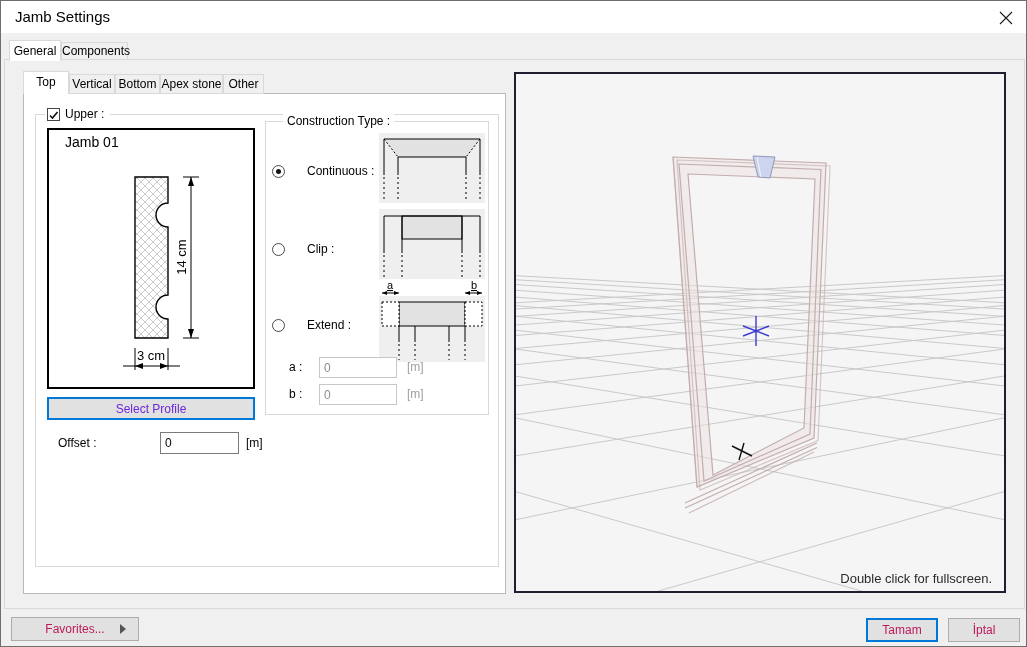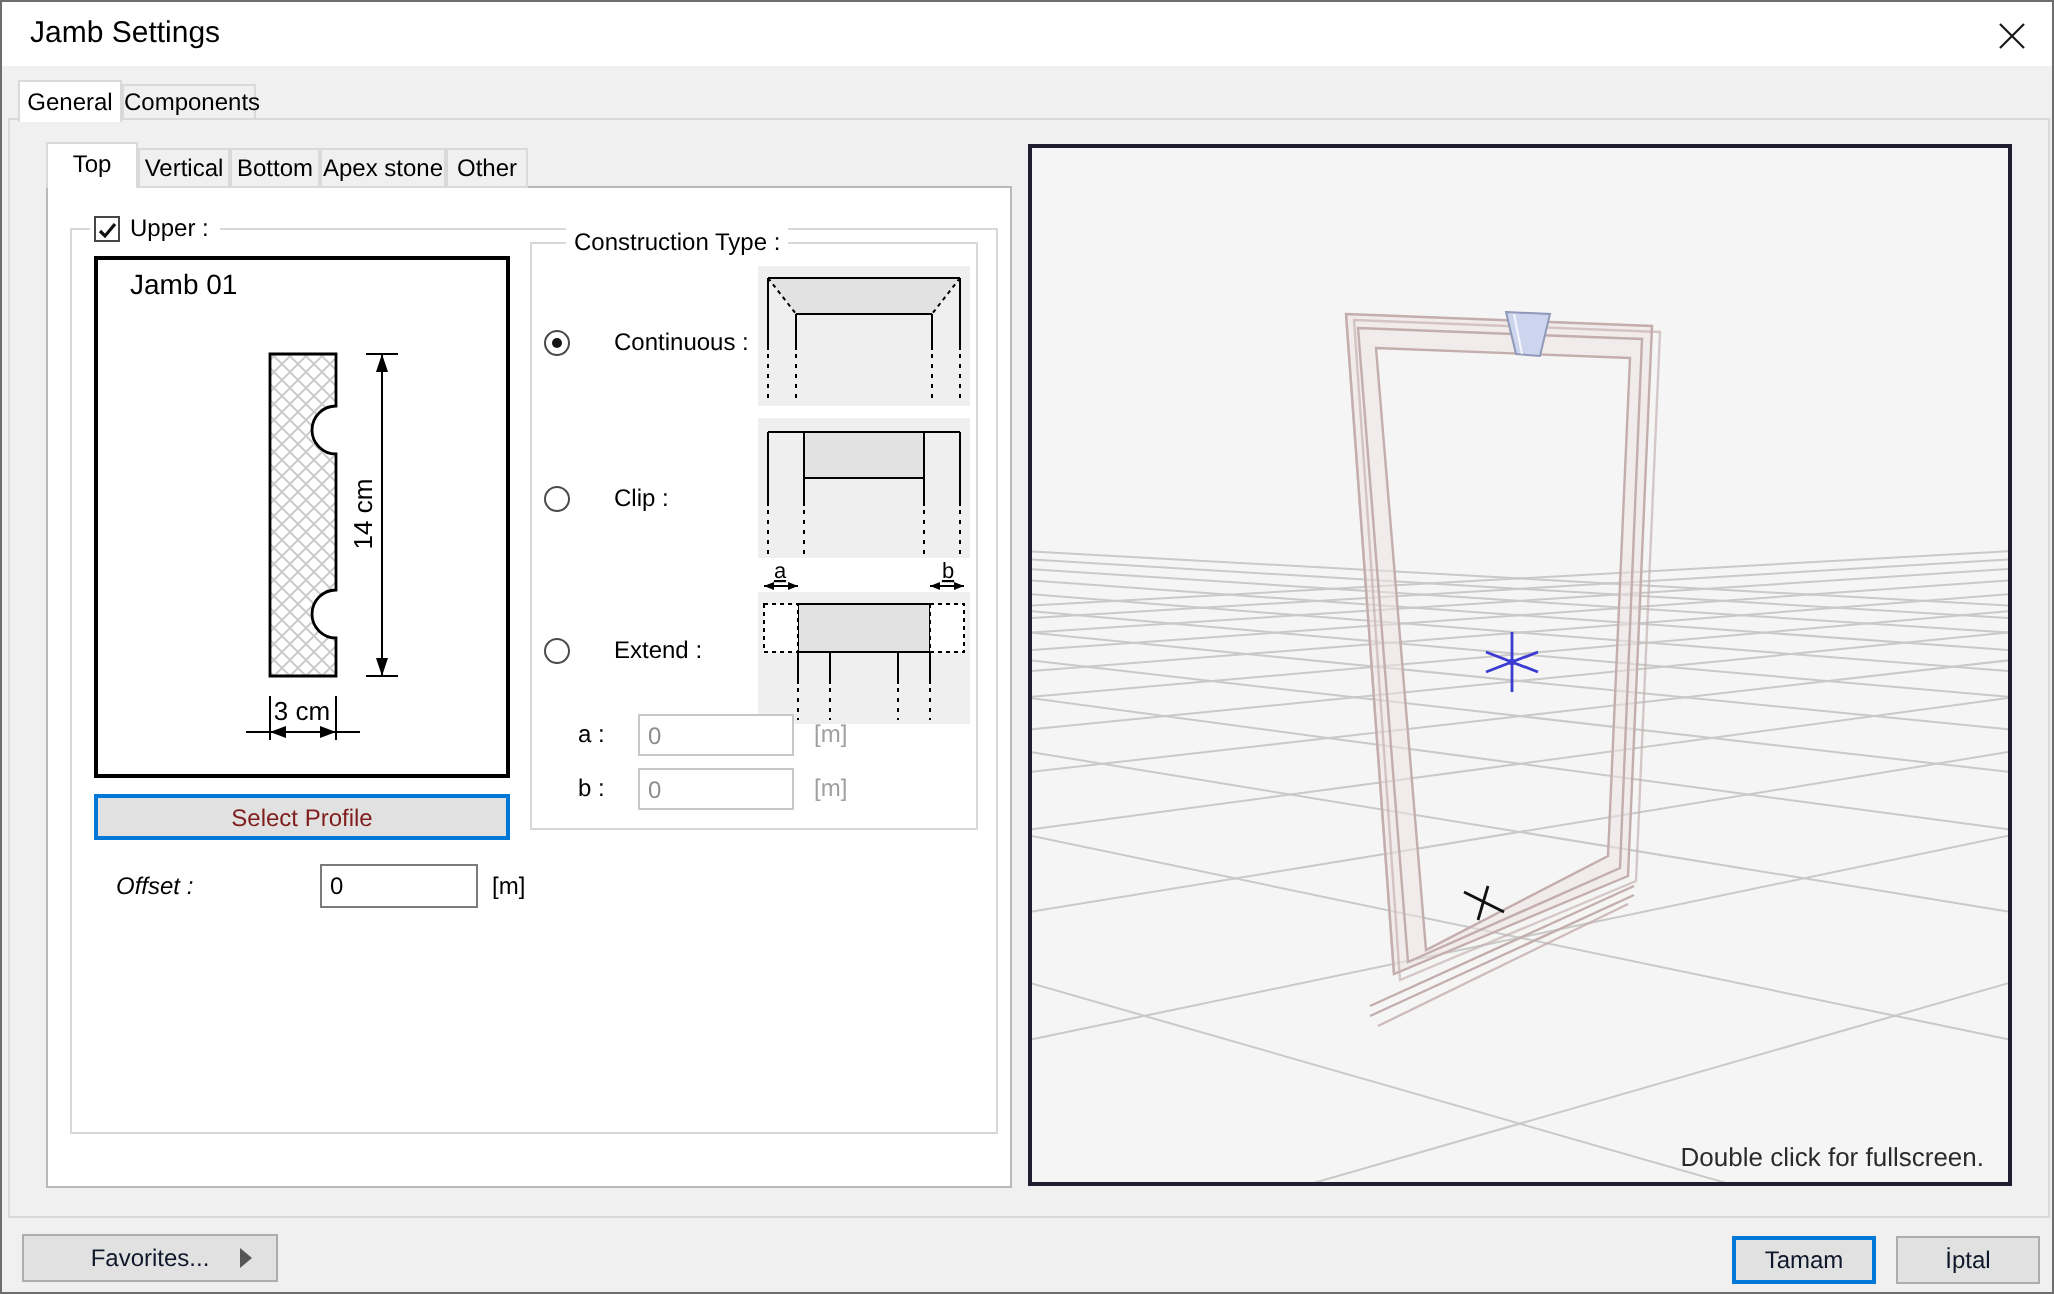--- a/index.html
+++ b/index.html
@@ -43,23 +43,23 @@
   .construction-label{ position:absolute; left:6px; top:-8px; background:#fff; padding:0 4px;
                        font-size:12px; white-space:nowrap;margin-left:11px; }
 
   
   .profile-box{ position:absolute; left:11px; top:13px; width:208px; height:261px;
                 background:#fff; border:2px solid #000; }
   .profile-name{ position:absolute; left:16px; top:4px; font-size:14px; color:#000; }
 
   .select-profile{ position:absolute; left:11px; top:282px; width:208px; height:23px;
                    background:#e1e1e1; border:2px solid #0078d7; font-size:12px;
-                   font-family:inherit; color:#7f1d1d; cursor:pointer; }
-
-  .offset-label{ position:absolute; left:22px; top:321px; font-size:12px;font-style:italic; }
+                   font-family:inherit; color:#6d28d9; cursor:pointer; }
+
+  .offset-label{ position:absolute; left:22px; top:321px; font-size:12px; }
   .offset-input{ position:absolute; left:124px; top:317px; width:79px; height:22px;
                  border:1px solid #7b7b7b; font-size:12px; padding:2px 4px;
                  font-family:inherit; background:#fff; color:#000; }
   .offset-unit{ position:absolute; left:210px; top:321px; font-size:12px; }
 
   
   .radio-row{ position:absolute; display:flex; align-items:center; gap:22px; font-size:12px; }
   .radio{ width:13px; height:13px; border:1px solid #4a4a4a; border-radius:50%;
           background:#fff; position:relative; flex:0 0 auto; }
   .radio.selected::after{ content:""; position:absolute; left:3px; top:3px; width:5px; height:5px;
@@ -78,21 +78,21 @@
   .param-unit{ position:absolute; font-size:12px; color:#a0a0a0; }
 
   
   .viewport{ position:absolute; left:513px; top:71px; width:492px; height:521px;
              border:2px solid #1e1e30; background:#f5f5f6; overflow:hidden; cursor:default; }
   #grid-lines line{ stroke:#c9c9c9; stroke-width:1; }
   .viewport-hint{ position:absolute; right:12px; bottom:5px; font-size:13px; color:#2a2a2a; }
 
   
   .footer-btn{ position:absolute; background:#e1e1e1; border:1px solid #adadad; font-size:12px;
-               font-family:inherit; color:#0f172a; cursor:pointer; }
+               font-family:inherit; color:#be185d; cursor:pointer; }
   .favorites-btn{ left:10px; top:616px; width:128px; height:24px; }
   .favorites-arrow{ position:absolute; right:12px; top:6px; }
   .ok-btn{ left:865px; top:617px; width:72px; height:24px; border:2px solid #0078d7; }
   .cancel-btn{ left:947px; top:617px; width:72px; height:24px; }
 
   svg text{ font-family:"Liberation Sans","DejaVu Sans",sans-serif; }
 </style>
 </head>
 <body>
 

